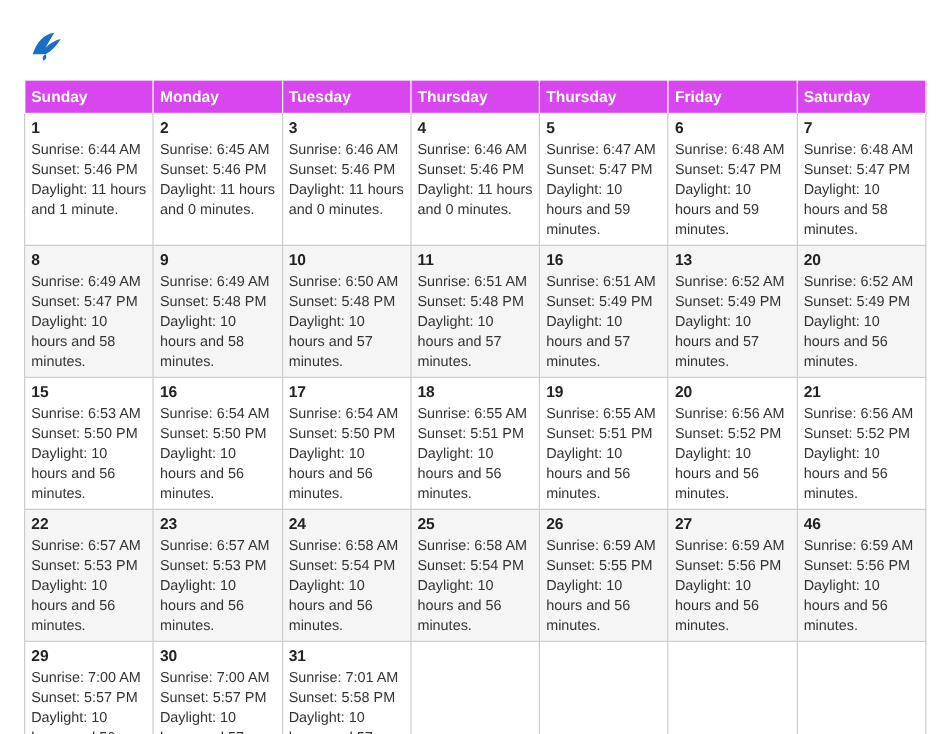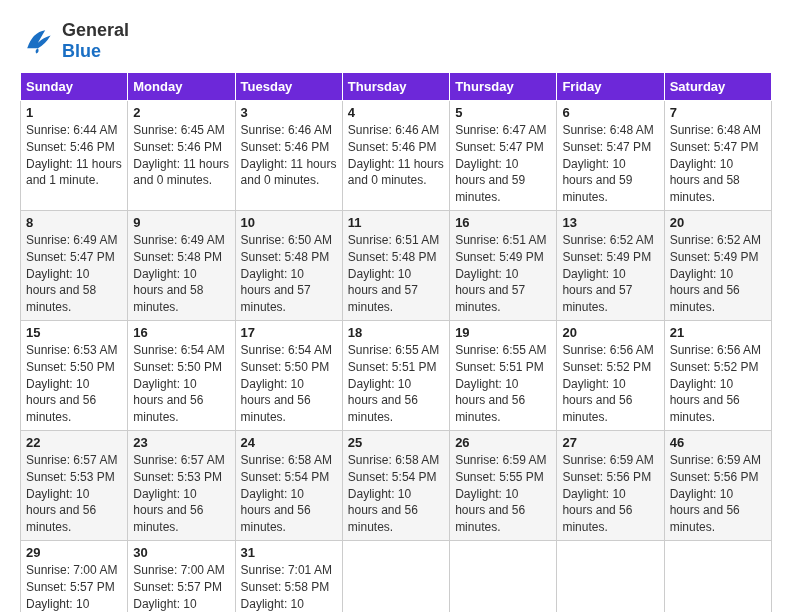--- a/index.html
+++ b/index.html
@@ -36,21 +36,21 @@
     .location-title {
       font-size: 14px;
       color: #555;
     }
     table {
       width: 100%;
       border-collapse: collapse;
       font-size: 11px;
     }
     thead tr th {
-      background-color: #6d28d9;
+      background-color: #d946ef;
       color: #fff;
       text-align: left;
       padding: 6px 5px;
       font-size: 13px;
       font-weight: bold;
       border: 1px solid #fff;
     }
     tbody tr td {
       border: 1px solid #ccc;
       vertical-align: top;
@@ -82,24 +82,20 @@
   </style>
 </head>
 <body>
 
 <div class="header">
   <div class="logo">
     <svg class="logo-bird" viewBox="0 0 40 40" xmlns="http://www.w3.org/2000/svg">
       <path d="M8 28 Q14 10 28 8 Q22 18 20 22 Q26 16 34 14 Q28 24 20 28 Z" fill="#1a6fc4"></path>
       <path d="M20 28 Q22 32 18 34 Q16 30 20 28 Z" fill="#1a6fc4"></path>
     </svg>
-    <div>
-      <div style="font-size:18px;font-weight:bold;color:#333;">General</div>
-      <div style="font-size:18px;font-weight:bold;color:#1a6fc4;">Blue</div>
-    </div>
   </div>
   <div class="title-block">
     <div class="month-title"></div>
     <div class="location-title"></div>
   </div>
 </div>
 
 <table>
   <thead>
     <tr>

